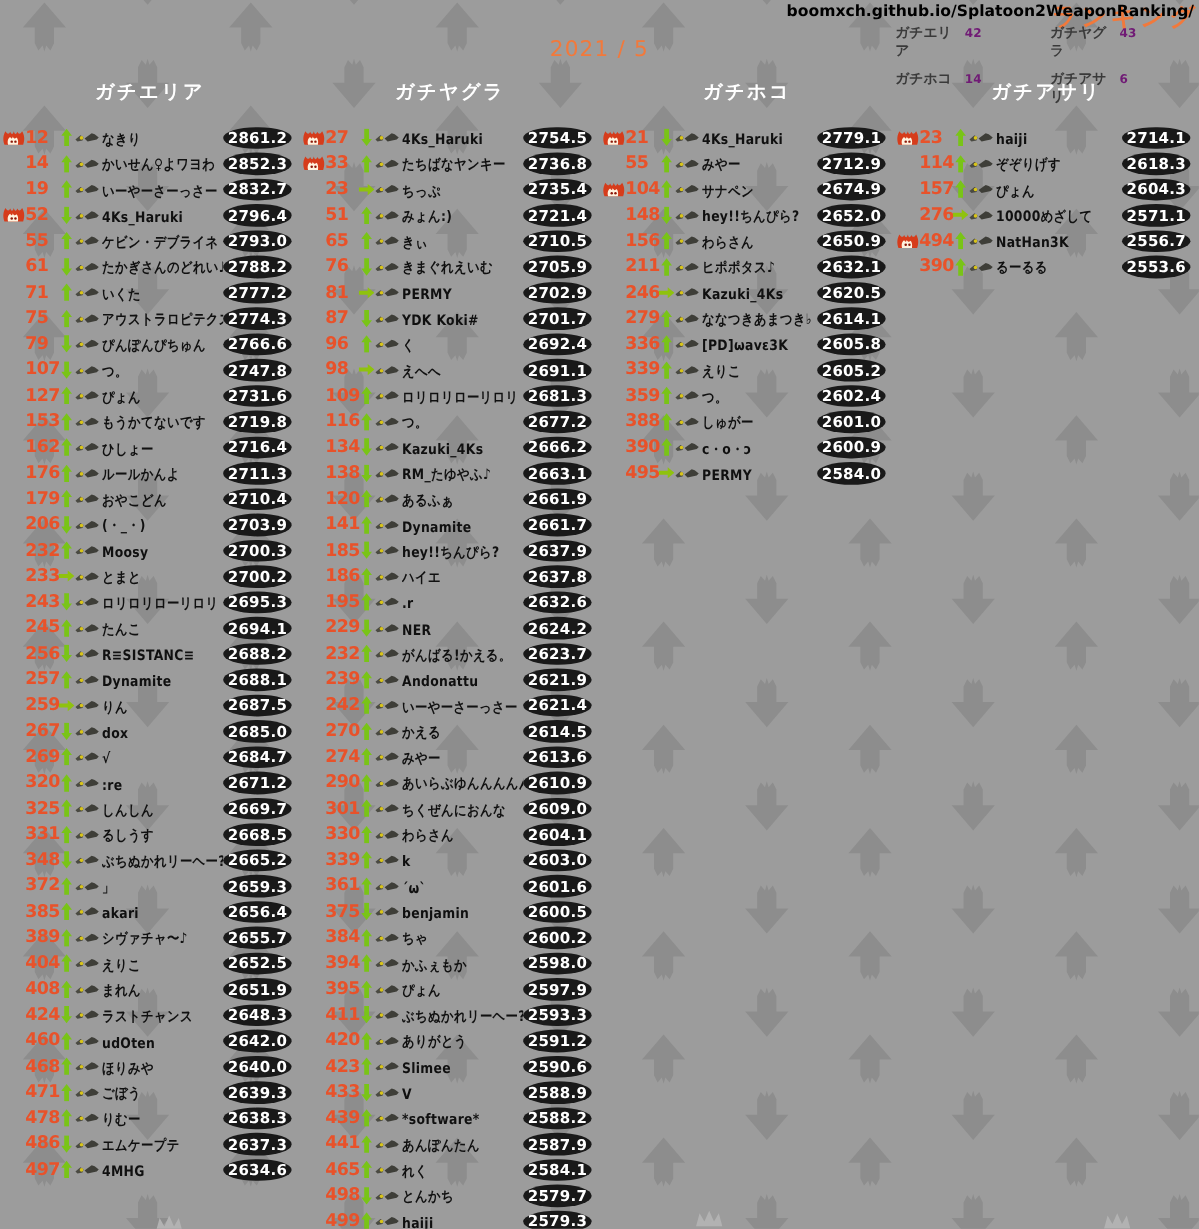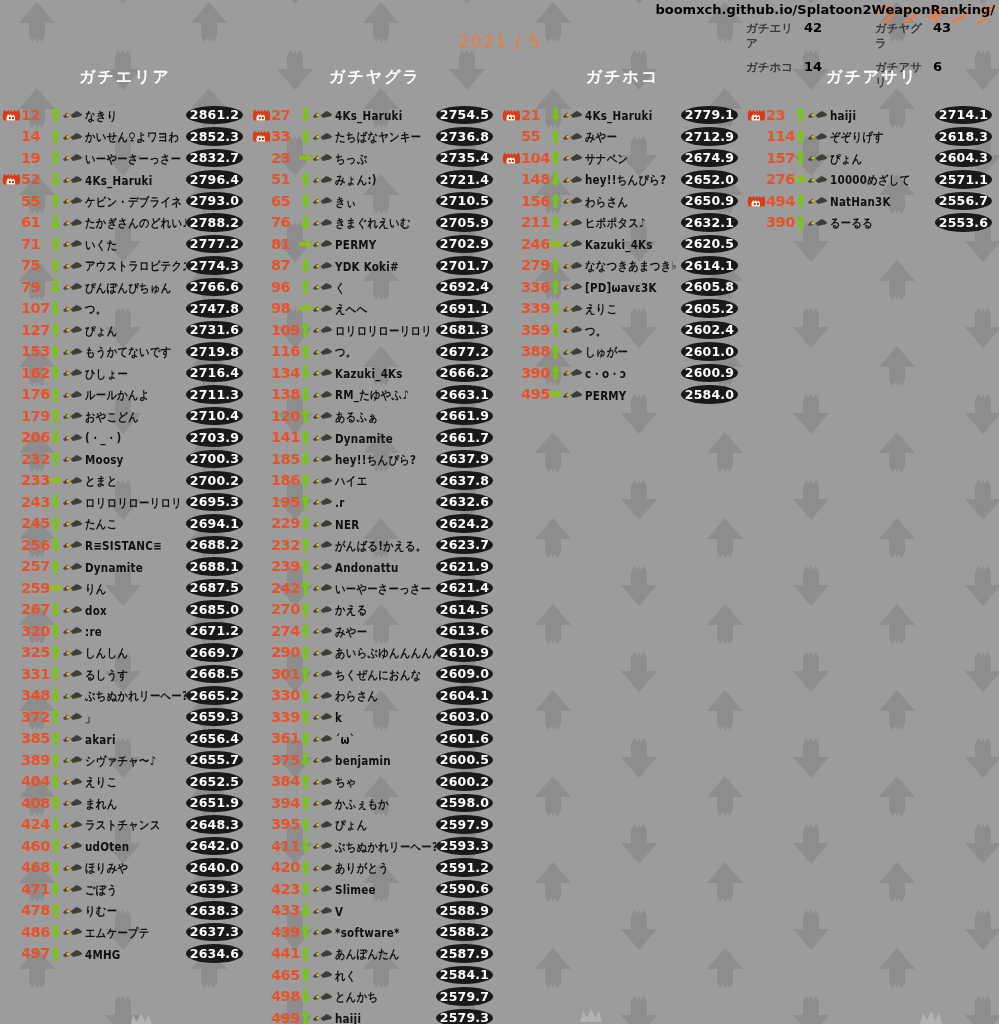--- a/index.html
+++ b/index.html
@@ -15,21 +15,21 @@
   .title{position:absolute;top:0;left:0;right:0;margin:0;text-align:right;
          font-size:21px;font-weight:bold;color:#f2793b;letter-spacing:3px}
   .date{position:absolute;top:31px;left:0;right:0;text-align:center;
         font-size:18px;font-weight:normal;color:#f2793b;letter-spacing:1px}
   .site-url{position:absolute;top:2px;right:4px;font-size:13px;font-weight:600;color:#000}
 
   .mode-counts{position:absolute;top:20px;left:746px;display:grid;
                grid-template-columns:129px auto;row-gap:8px}
   .mc{display:flex;align-items:baseline}
   .mc-label{width:58px;font-size:11.5px;font-weight:bold;color:#3a3a3a}
-  .mc-value{font-size:13px;font-weight:bold;color:#000000}
+  .mc-value{font-size:10px;font-weight:bold;color:#701a75}
 
   .columns{position:absolute;top:66px;left:0;right:0;bottom:0}
   .col{position:absolute;top:0;bottom:0}
   .c0{left:0;width:250px}
   .c1{left:250px;width:250px}
   .c2{left:500px;width:245px}
   .c3{left:745px;width:254px}
   .col-title{margin:0;height:22px;line-height:22px;text-align:center;
              font-size:16px;font-weight:bold;color:#fff;letter-spacing:2px}
   .rows{margin-top:16px}
@@ -982,20 +982,38 @@
                 <path d="M1 8 L6 4 L9 6 L8 9 L3 10 Z" fill="#4a4a42"></path>
                 <path d="M10 7 L17 2 L20 3 L24 6 L22 8 L13 10 Z" fill="#3e3e38"></path>
                 <circle cx="7" cy="6.5" r="1.8" fill="#d8c41a"></circle>
               </svg>
             </span>
             <span class="cell name"><span class="name-inner">dox</span></span>
             <span class="cell pill">2685.0</span>
           </div>
           <div class="row">
             <span class="cell fire"></span>
+            <span class="cell rank">269</span>
+            <span class="cell arrow">
+              <svg width="9" height="15" viewBox="0 0 10 16">
+                <path d="M5 0 L10 6.5 H7.2 V16 H2.8 V6.5 H0 Z" fill="#79c417"></path>
+              </svg>
+            </span>
+            <span class="cell weapon">
+              <svg width="22" height="11" viewBox="0 0 26 12">
+                <path d="M1 8 L6 4 L9 6 L8 9 L3 10 Z" fill="#4a4a42"></path>
+                <path d="M10 7 L17 2 L20 3 L24 6 L22 8 L13 10 Z" fill="#3e3e38"></path>
+                <circle cx="7" cy="6.5" r="1.8" fill="#d8c41a"></circle>
+              </svg>
+            </span>
+            <span class="cell name"><span class="name-inner">√</span></span>
+            <span class="cell pill">2684.7</span>
+          </div>
+          <div class="row">
+            <span class="cell fire"></span>
             <span class="cell rank">320</span>
             <span class="cell arrow">
               <svg width="9" height="15" viewBox="0 0 10 16">
                 <path d="M5 0 L10 6.5 H7.2 V16 H2.8 V6.5 H0 Z" fill="#79c417"></path>
               </svg>
             </span>
             <span class="cell weapon">
               <svg width="22" height="11" viewBox="0 0 26 12">
                 <path d="M1 8 L6 4 L9 6 L8 9 L3 10 Z" fill="#4a4a42"></path>
                 <path d="M10 7 L17 2 L20 3 L24 6 L22 8 L13 10 Z" fill="#3e3e38"></path>

